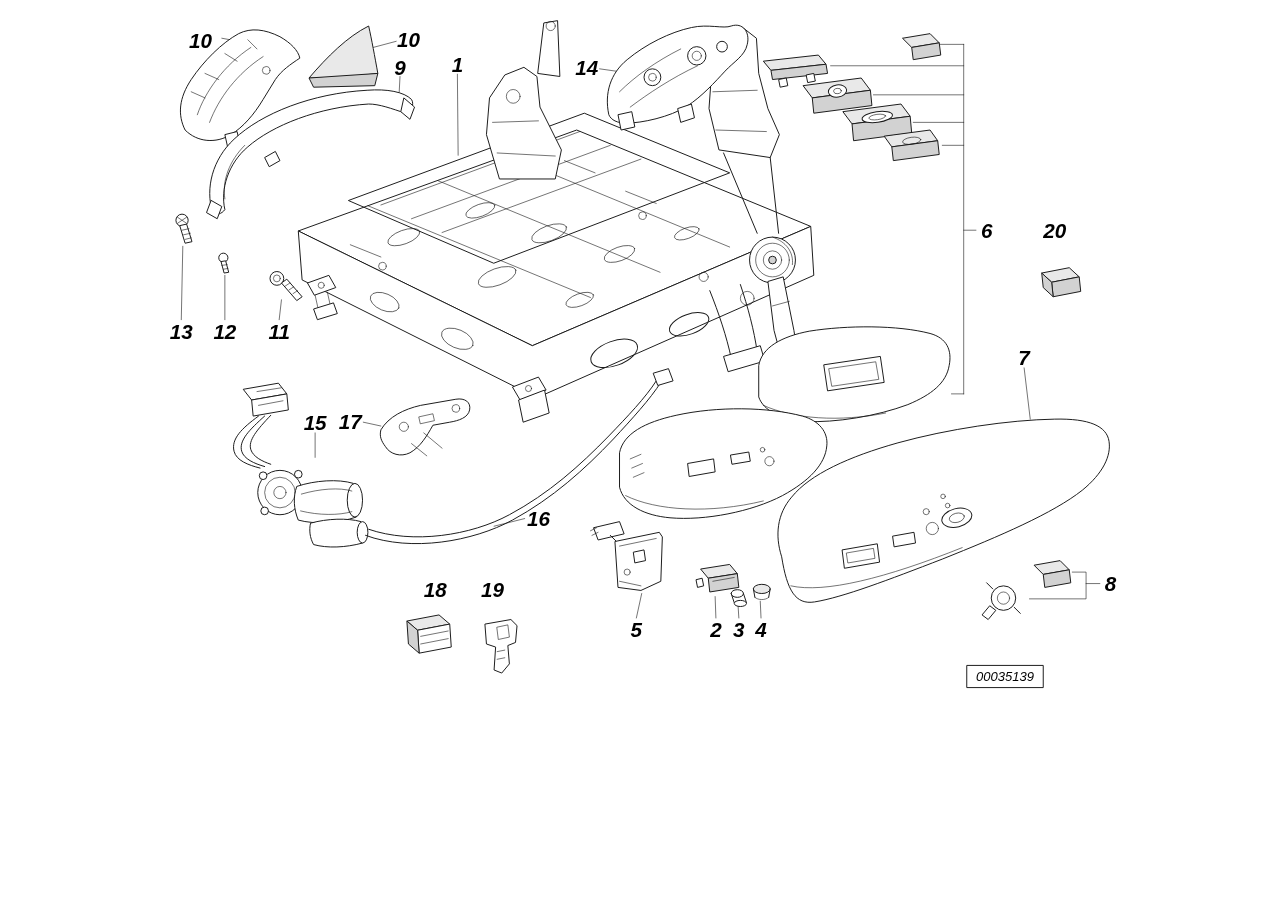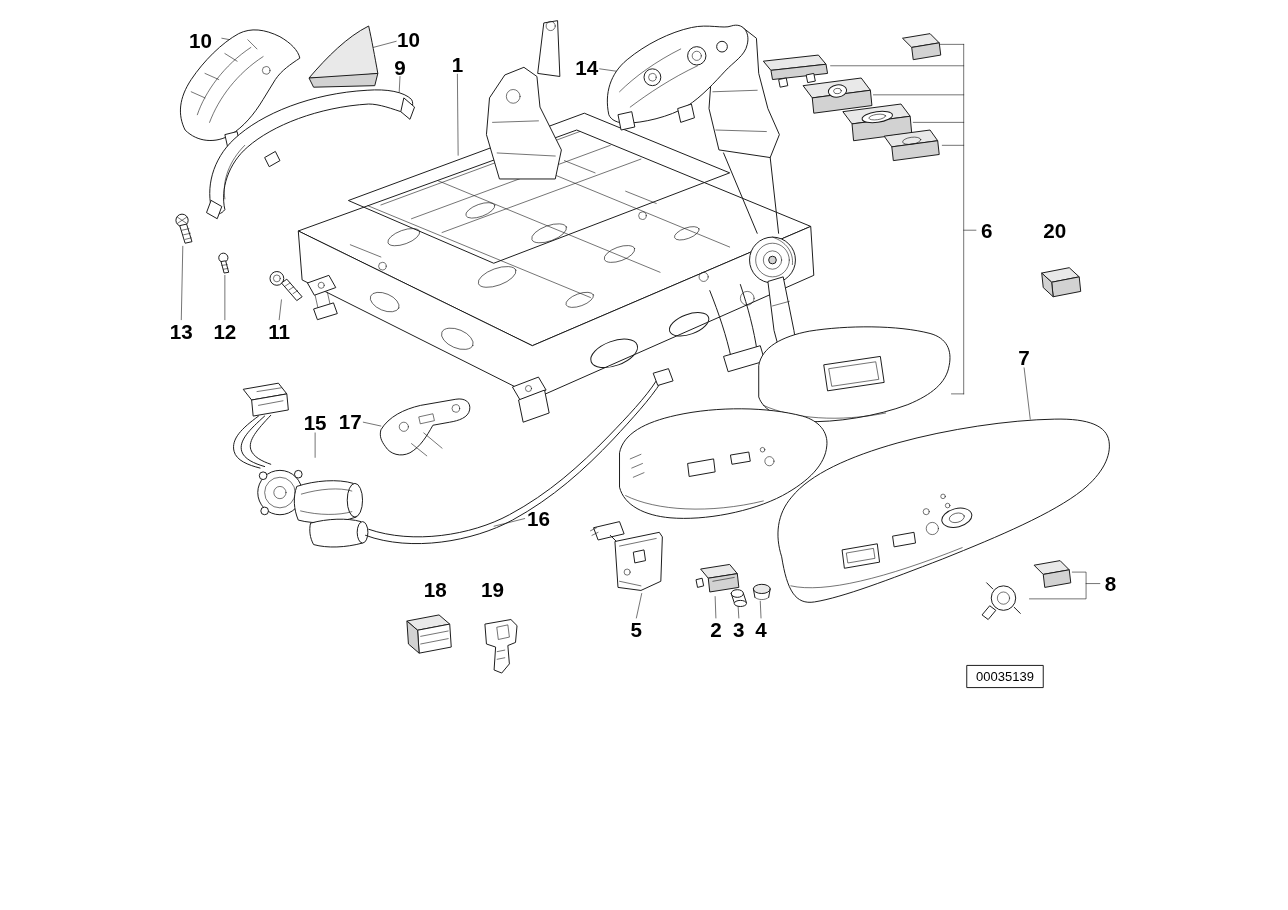--- a/index.html
+++ b/index.html
@@ -3,20 +3,21 @@
 <meta charset="utf-8">
 <style>
   * { margin:0; padding:0; box-sizing:border-box; }
   html,body { background:#ffffff; }
   .stage {
     position:relative;
     width:1288px; height:696px;
     background:#ffffff;
     font-family:"Liberation Sans", sans-serif;
     overflow:hidden;
+    font-style:italic;
   }
   .stage svg { position:absolute; left:0; top:0; width:100%; height:100%; }
   .ln   { fill:none; stroke:#1c1c1c; stroke-width:1.3; stroke-linejoin:round; stroke-linecap:round; }
   .thin { stroke-width:0.8; }
   .fillw{ fill:#ffffff; stroke:#1c1c1c; stroke-width:1.3; stroke-linejoin:round; }
   .fl   { fill:#e9e9e9; }
   .fm   { fill:#d2d2d2; }
   .lbl  { font-family:"Liberation Sans", sans-serif; font-weight:bold; font-size:27px; fill:#000;
           text-anchor:middle; dominant-baseline:central; }
   .doc  { font-family:"Liberation Sans", sans-serif; font-size:17px; fill:#000;

